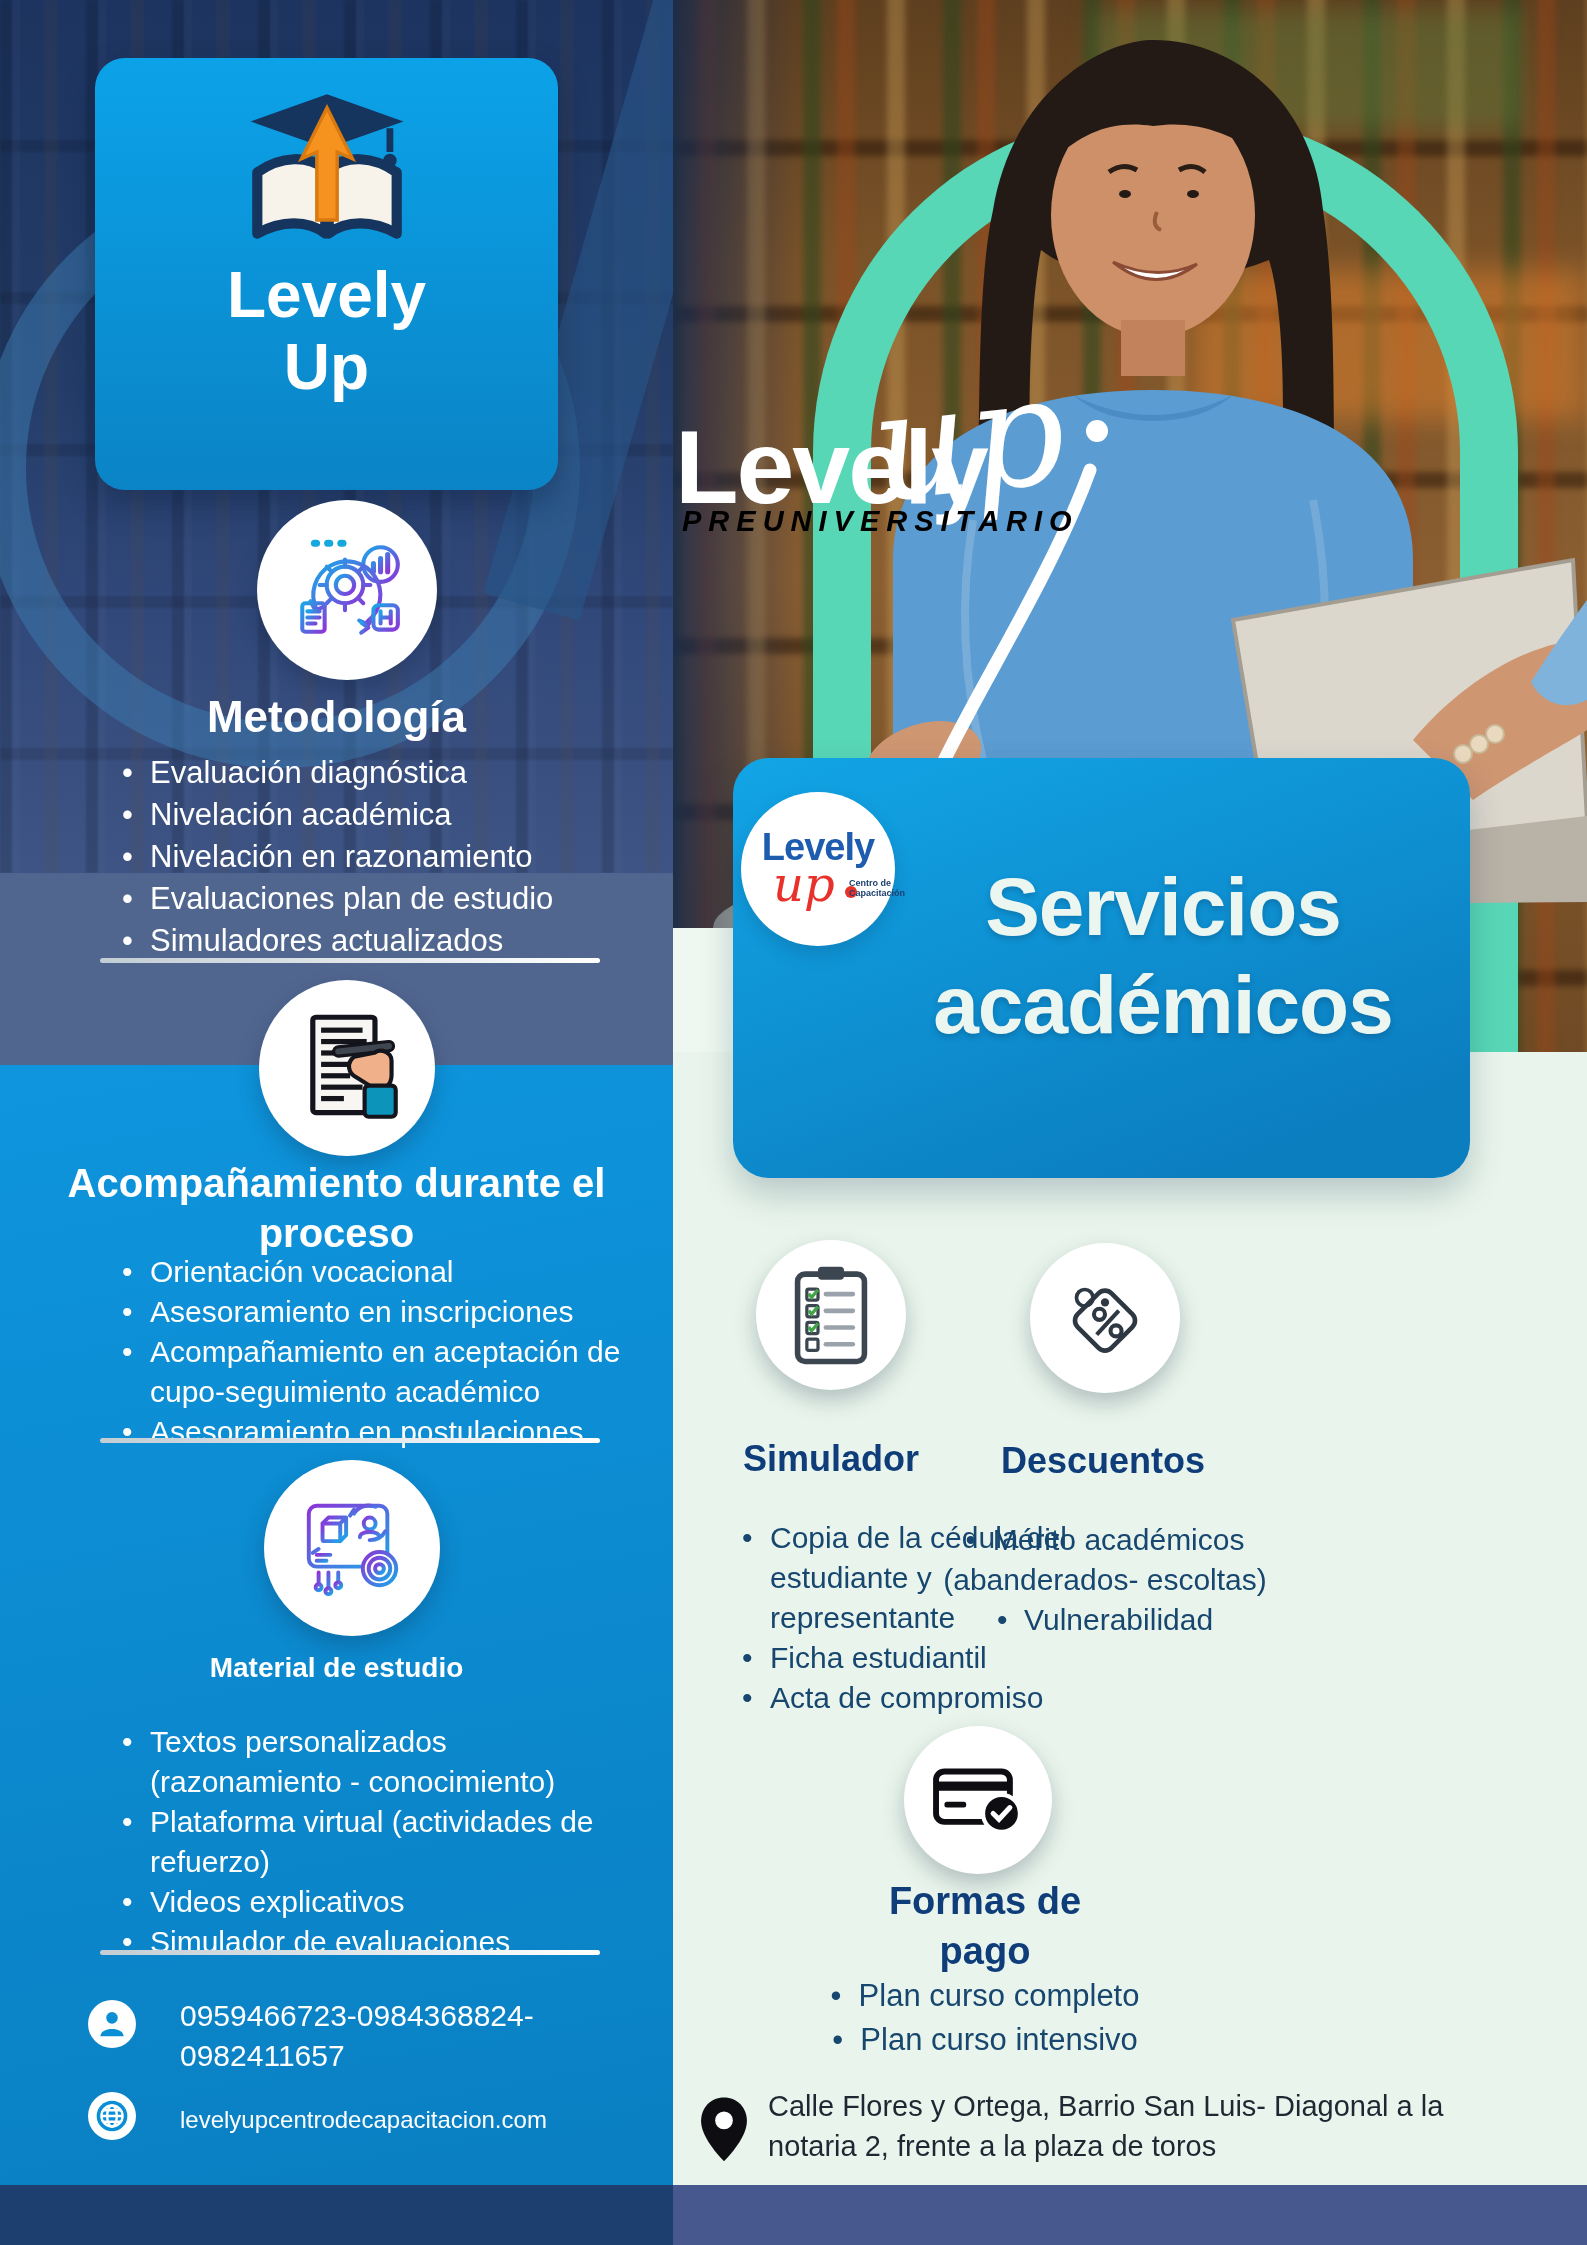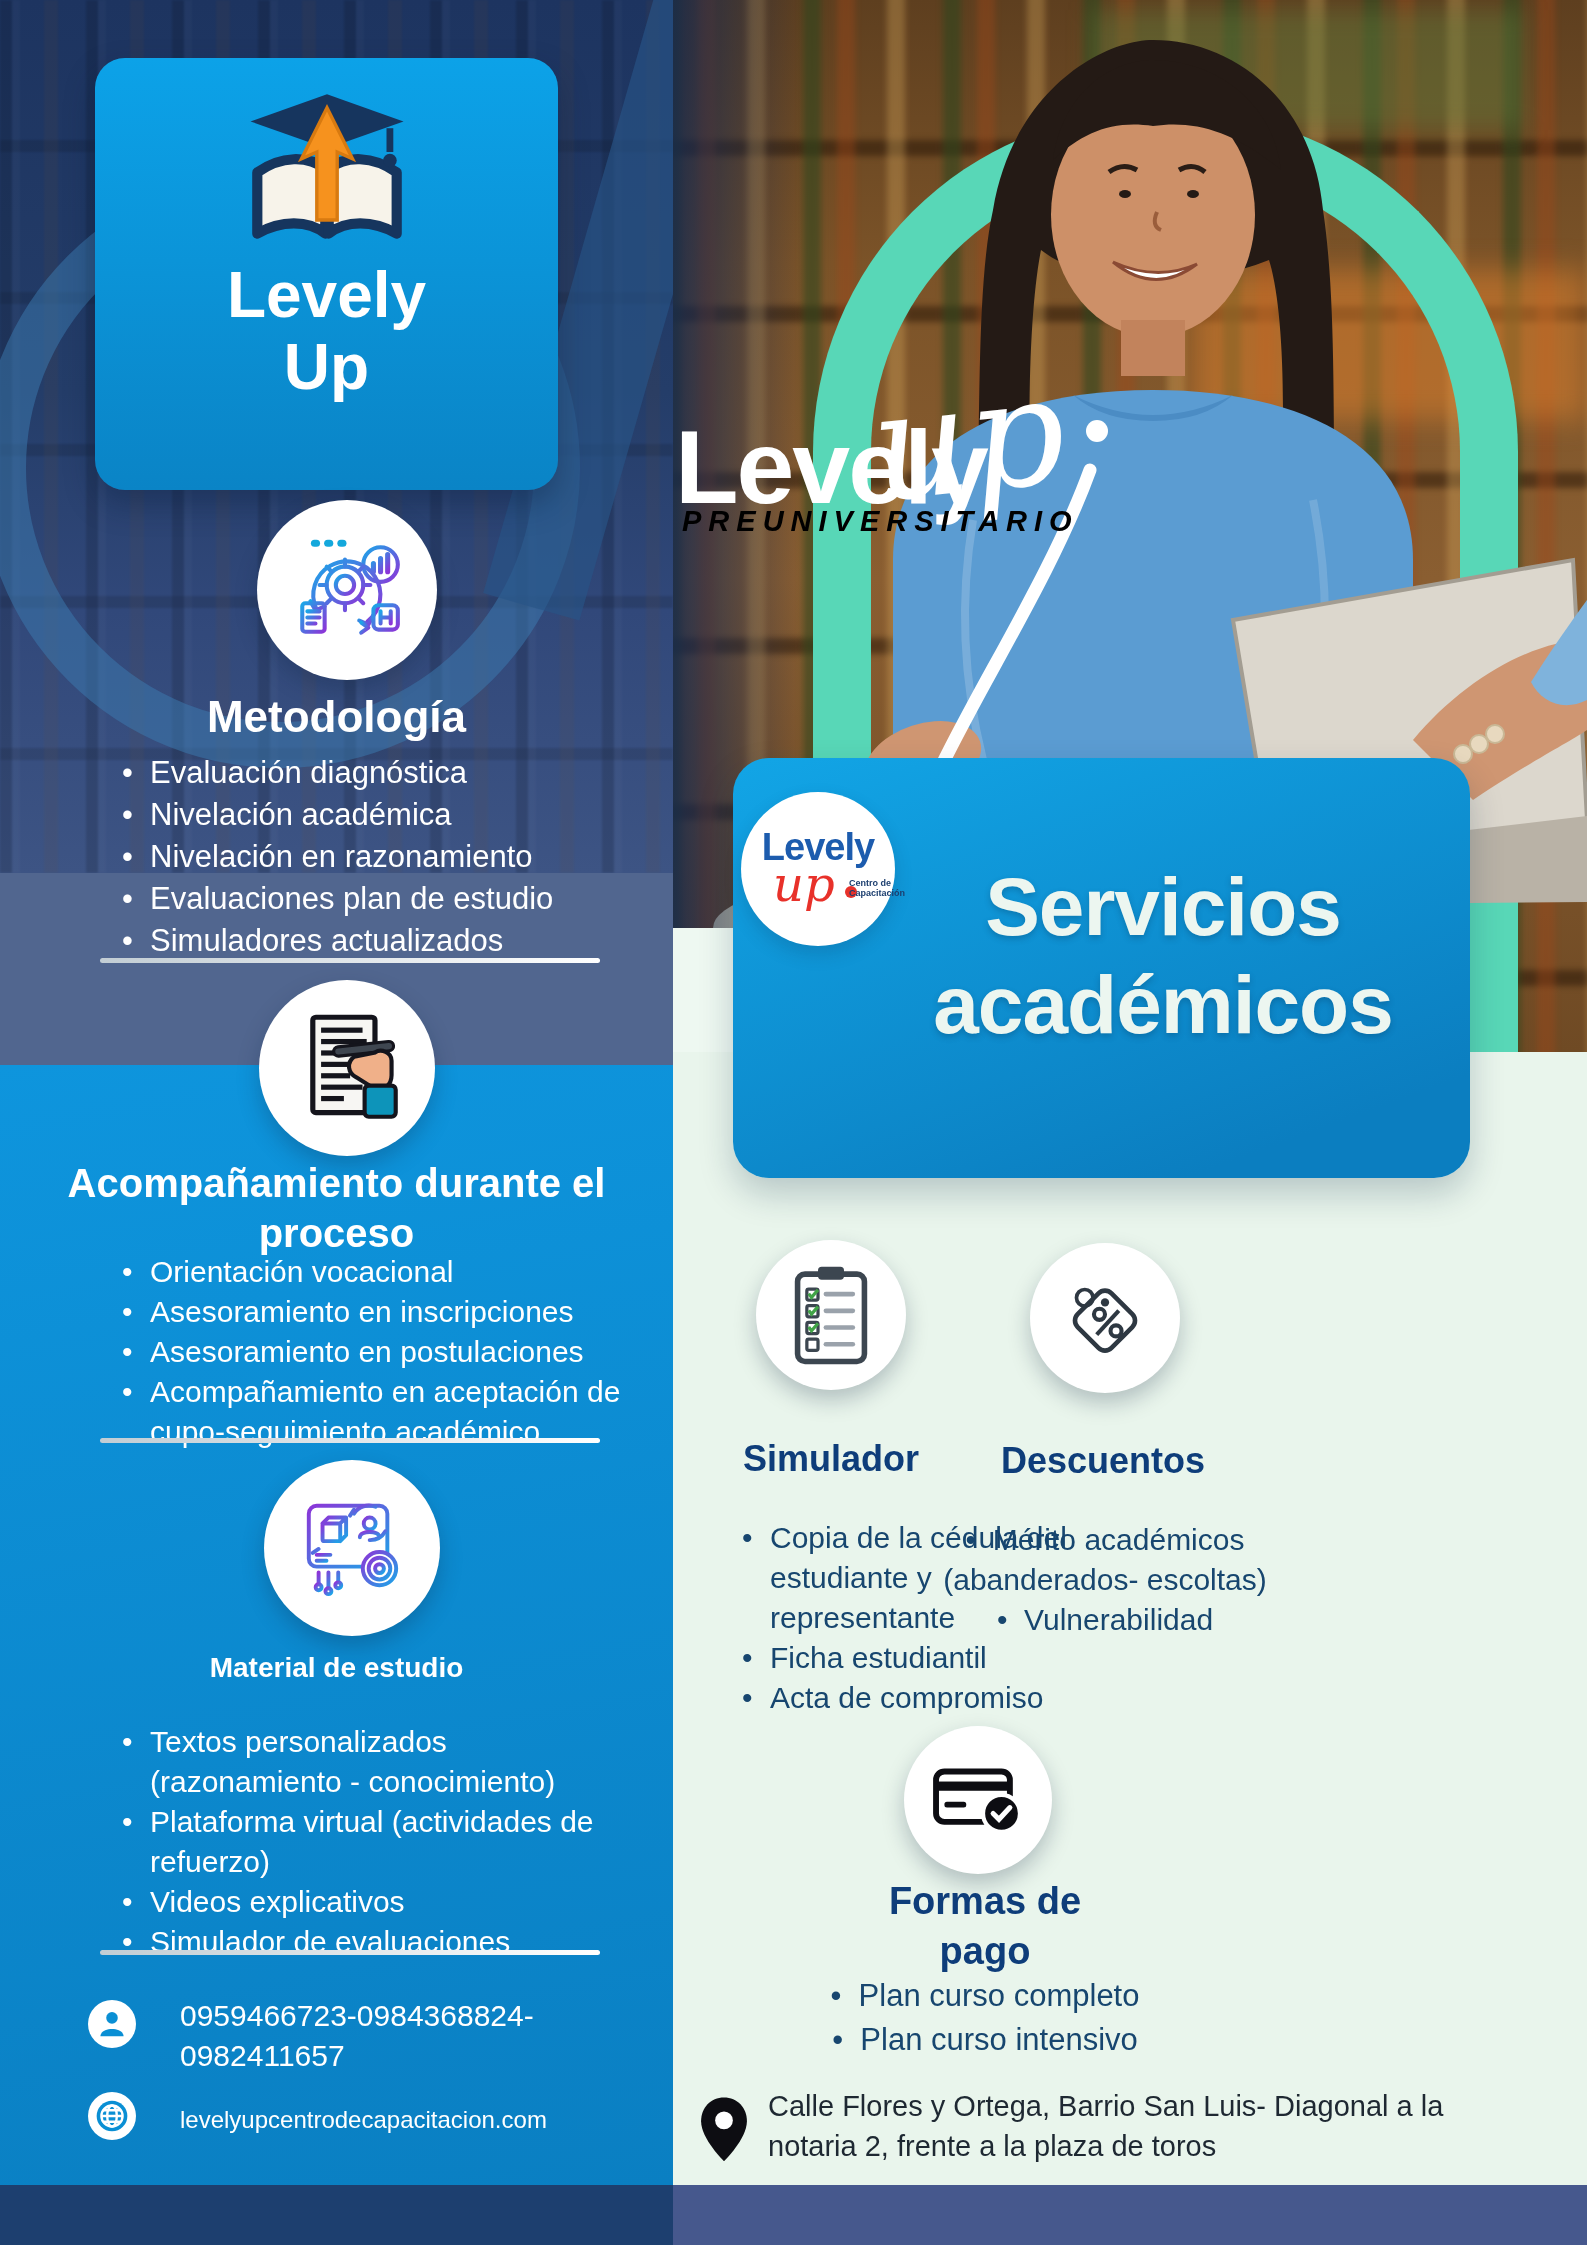--- a/index.html
+++ b/index.html
@@ -267,22 +267,22 @@
       <rect x="72" y="72" width="30" height="30" rx="4" fill="#0d94ba" stroke="#14141c" stroke-width="4"></rect>
     </svg>
   </div>
   <div class="lh" id="h-aco">
     <div>Acompañamiento durante el</div>
     <div>proceso</div>
   </div>
   <ul class="blist" id="l-aco">
       <li>Orientación vocacional</li>
       <li>Asesoramiento en inscripciones</li>
+      <li>Acompañamiento en aceptación de cupo-seguimiento académico</li>
       <li>Asesoramiento en postulaciones</li>
-      <li>Acompañamiento en aceptación de cupo-seguimiento académico</li>
     </ul>
   <div class="divider" id="d2"></div>
 
   <div class="icircle" id="c-mat">
     <svg width="118" height="108" viewBox="0 0 120 110">
       <defs>
           <linearGradient id="g2" x1="0" y1="0" x2="1" y2="1">
         <stop offset="0" stop-color="#8c35d8"></stop>
             <stop offset="1" stop-color="#1ba6e8"></stop>
           </linearGradient>

